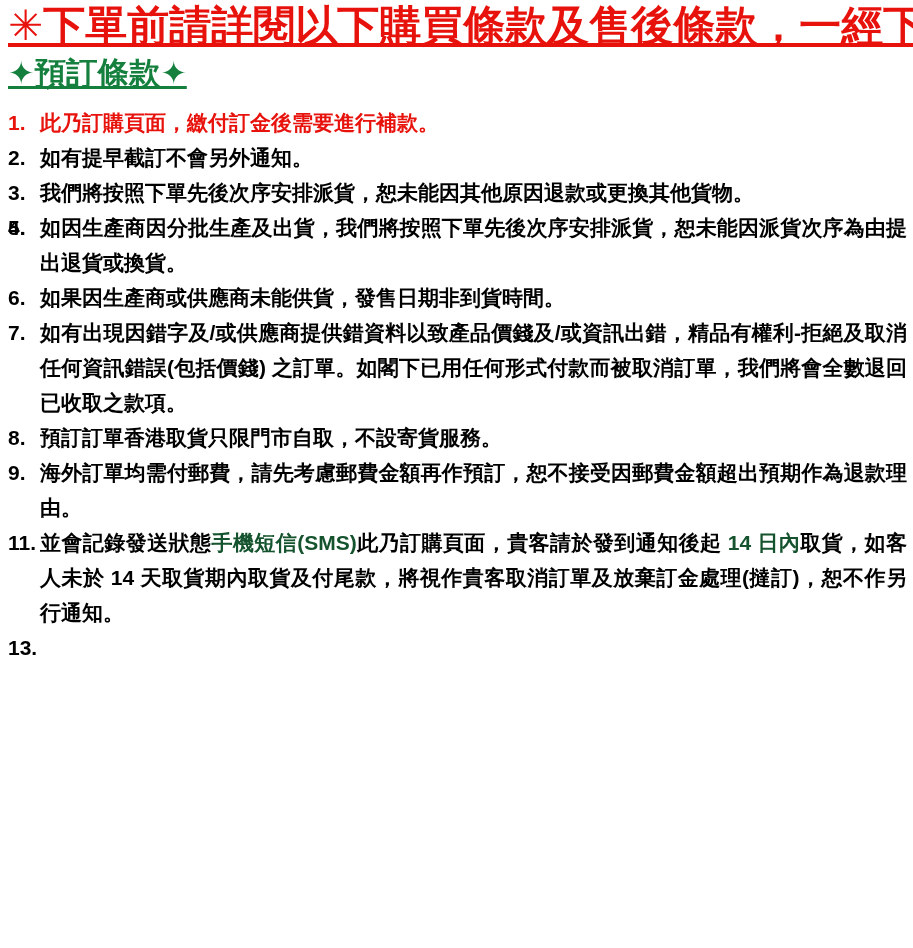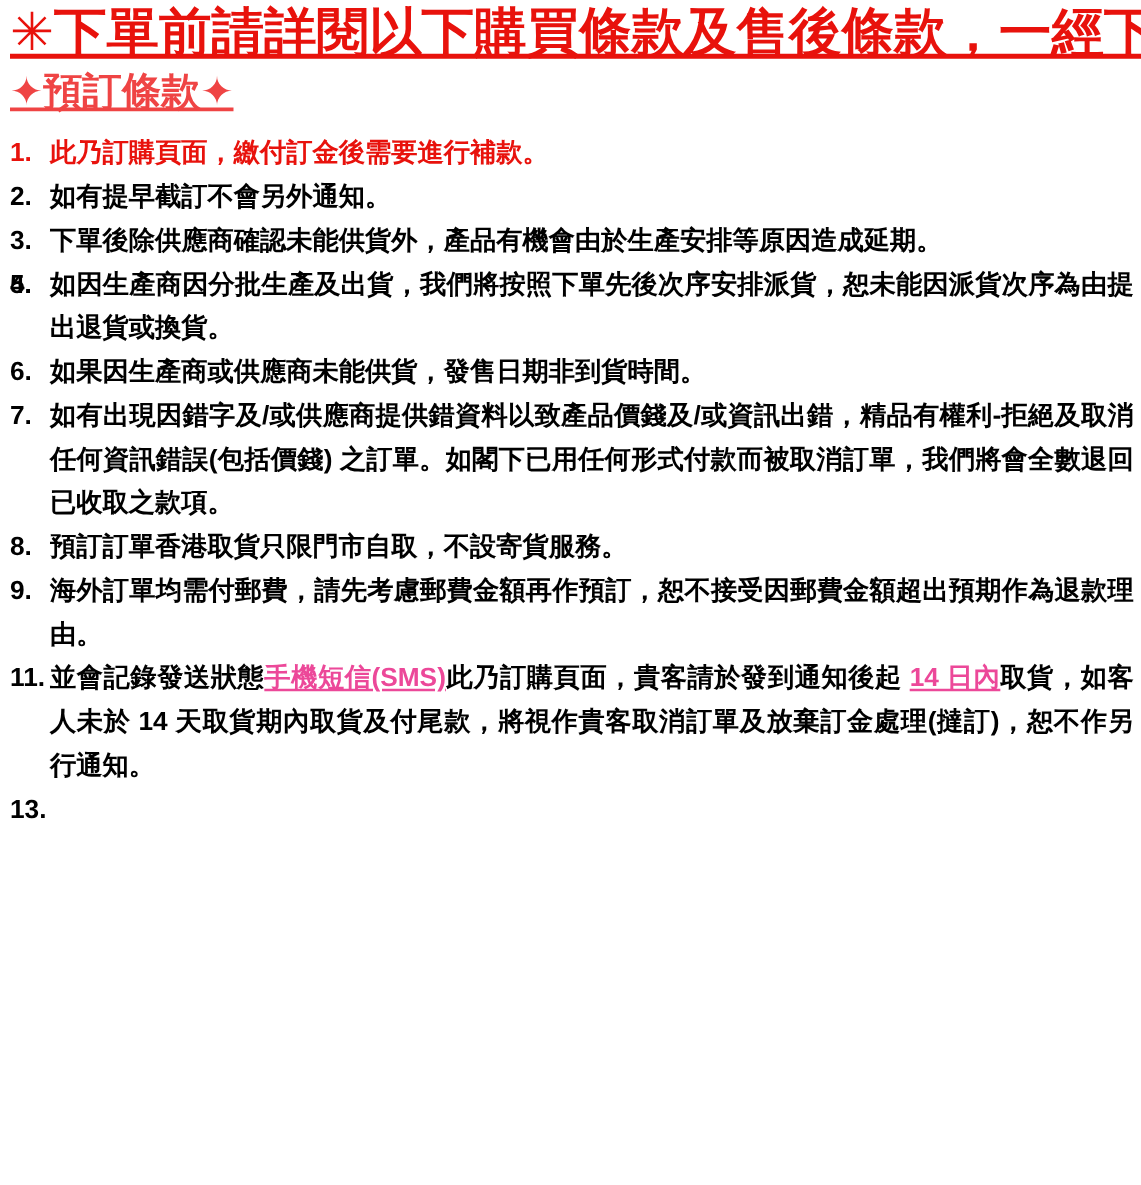--- a/index.html
+++ b/index.html
@@ -18,21 +18,21 @@
     color: #000000;
   }
   .notice {
     color: #e8120c;
     text-decoration: underline;
     line-height: 26px;
     margin: 0 0 21px 2px;
     white-space: nowrap;
   }
   .section-title {
-    color: #ef4444;
+    color: #15803d;
     text-decoration: underline;
     line-height: 26px;
     margin: 0 0 19px 2px;
   }
   ol.terms {
     list-style: none;
     margin: 0;
     padding: 0;
     counter-reset: none;
   }
@@ -43,37 +43,36 @@
     text-align: justify;
     text-justify: inter-ideograph;
   }
   ol.terms li .num {
     position: absolute;
     left: 2px;
     top: 0;
   }
   ol.terms li.red { color: #e8120c; }
   .redline {
-    color: #ec4899;
-    text-decoration: underline;
+    color: #14532d;
     margin-top: 15px;
   }
 </style>
 </head>
 <body>
 
 <main>
   <h1 class="notice">✳下單前請詳閱以下購買條款及售後條款，一經下單將視作閣下已詳閱及默認以下條款。✳</h1>
 
   <h2 class="section-title">✦預訂條款✦</h2>
 
   <ol class="terms">
       <li class="red"><span class="num">1.</span><span>此乃訂購頁面，繳付訂金後需要進行補款。</span></li>
       <li class=""><span class="num">2.</span><span>如有提早截訂不會另外通知。</span></li>
-      <li class=""><span class="num">3.</span><span>下單後除供應商確認未能供貨外，產品有機會由於生產安排等原因造成延期。</span></li>
+      <li class=""><span class="num">3.</span><span>我們將按照下單先後次序安排派貨，恕未能因其他原因退款或更換其他貨物。</span></li>
       <li class=""><span class="num">4.</span></li>
       <li class=""><span class="num">5.</span><span>如因生產商因分批生產及出貨，我們將按照下單先後次序安排派貨，恕未能因派貨次序為由提出退貨或換貨。</span></li>
       <li class=""><span class="num">6.</span><span>如果因生產商或供應商未能供貨，發售日期非到貨時間。</span></li>
       <li class=""><span class="num">7.</span><span>如有出現因錯字及/或供應商提供錯資料以致產品價錢及/或資訊出錯，精品有權利-拒絕及取消任何資訊錯誤(包括價錢) 之訂單。如閣下已用任何形式付款而被取消訂單，我們將會全數退回已收取之款項。</span></li>
       <li class=""><span class="num">8.</span><span>預訂訂單香港取貨只限門市自取，不設寄貨服務。</span></li>
       <li class=""><span class="num">9.</span><span>海外訂單均需付郵費，請先考慮郵費金額再作預訂，恕不接受因郵費金額超出預期作為退款理由。</span></li>
       <li class=""><span class="num">11.</span><span>並會記錄發送狀態</span><span class="redline">手機短信(SMS)</span><span>此乃訂購頁面，貴客請於發到通知後起 </span><span class="redline">14 日內</span><span>取貨，如客人未於 14 天取貨期內取貨及付尾款，將視作貴客取消訂單及放棄訂金處理(撻訂)，恕不作另行通知。</span></li>
       <li class="">
         <span class="num">13.</span>
       </li>

